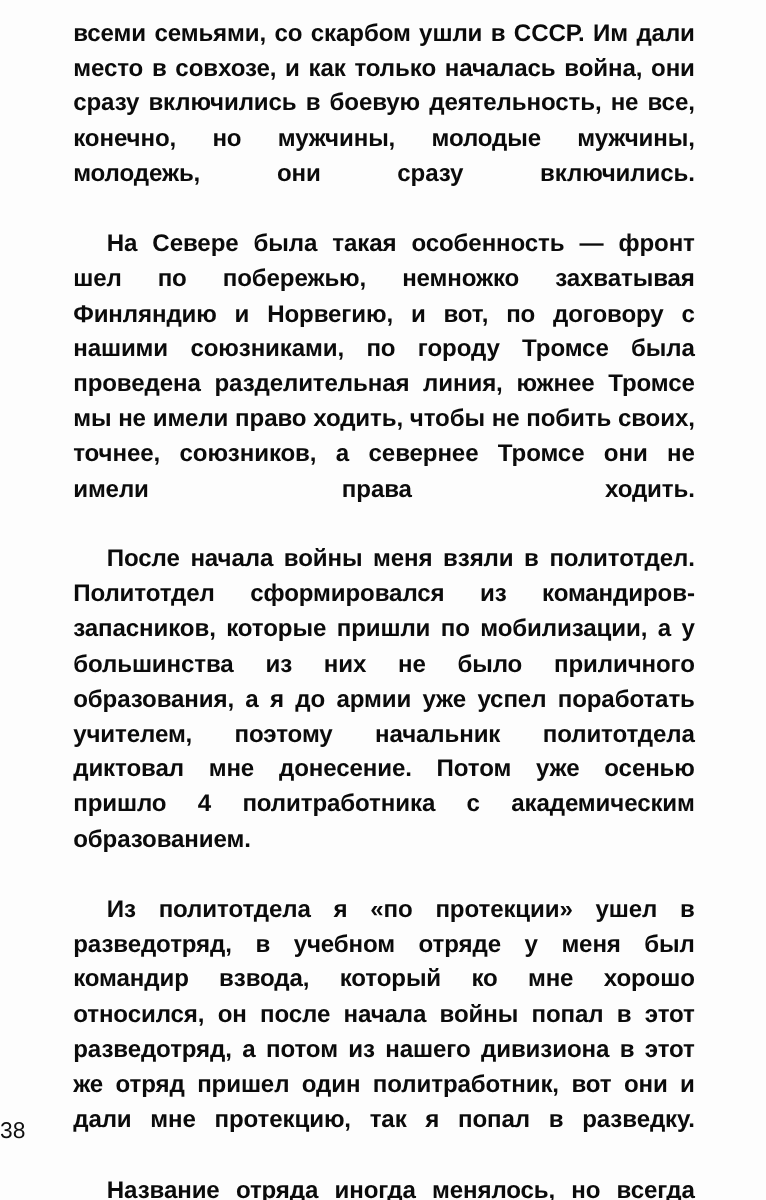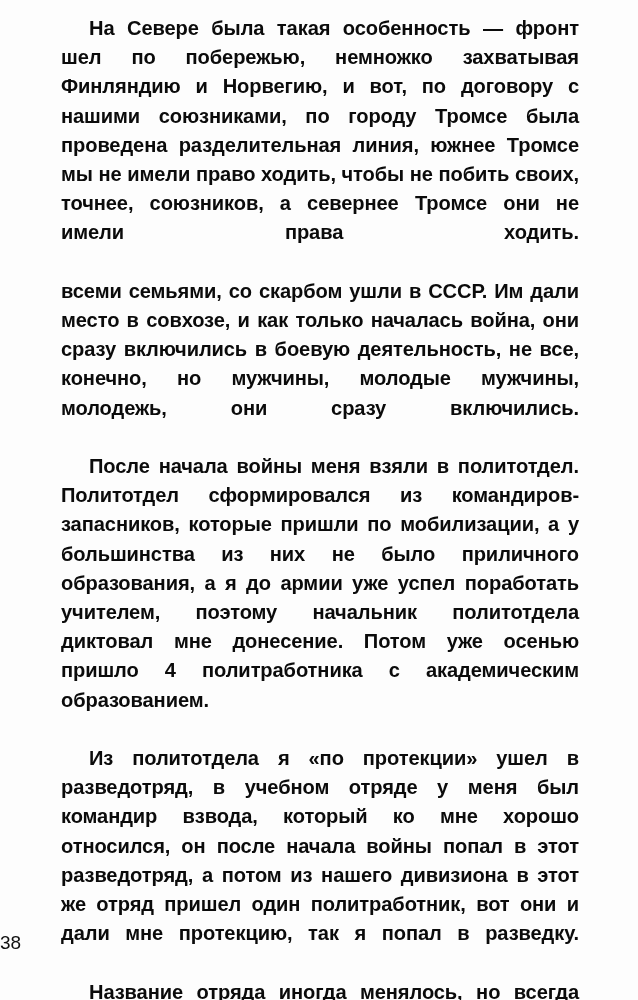--- a/index.html
+++ b/index.html
@@ -58,22 +58,22 @@
     color: #101010;
     font-family: "Liberation Sans", sans-serif;
   }
 </style>
 </head>
 <body>
 
 <div class="page">
 
   <div class="text-column">
+    <p class="para first">всеми семьями, со скарбом ушли в СССР. Им дали место в совхозе, и как только началась война, они сразу включились в боевую деятельность, не все, конечно, но мужчины, молодые мужчины, молодежь, они сразу включились.</p>
     <p class="para">На Севере была такая особенность — фронт шел по побережью, немножко захватывая Финляндию и Норвегию, и вот, по договору с нашими союзниками, по городу Тромсе была проведена разделительная линия, южнее Тромсе мы не имели право ходить, чтобы не побить своих, точнее, союзников, а севернее Тромсе они не имели права ходить.</p>
-    <p class="para first">всеми семьями, со скарбом ушли в СССР. Им дали место в совхозе, и как только началась война, они сразу включились в боевую деятельность, не все, конечно, но мужчины, молодые мужчины, молодежь, они сразу включились.</p>
     <p class="para">После начала войны меня взяли в политотдел. Политотдел сформировался из командиров-запасников, которые пришли по мобилизации, а у большинства из них не было приличного образования, а я до армии уже успел поработать учителем, поэтому начальник политотдела диктовал мне донесение. Потом уже осенью пришло 4 политработника с академическим образованием.</p>
     <p class="para">Из политотдела я «по протекции» ушел в разведотряд, в учебном отряде у меня был командир взвода, который ко мне хорошо относился, он после начала войны попал в этот разведотряд, а потом из нашего дивизиона в этот же отряд пришел один политработник, вот они и дали мне протекцию, так я попал в разведку.</p>
     <p class="para">Название отряда иногда менялось, но всегда было слово «особый». Особый разведывательный отряд, отряд особого назначения. Но «особый» всегда присутствовало.</p>
 
   </div>
 
   <div class="page-number">38</div>
 
 </div>
 

